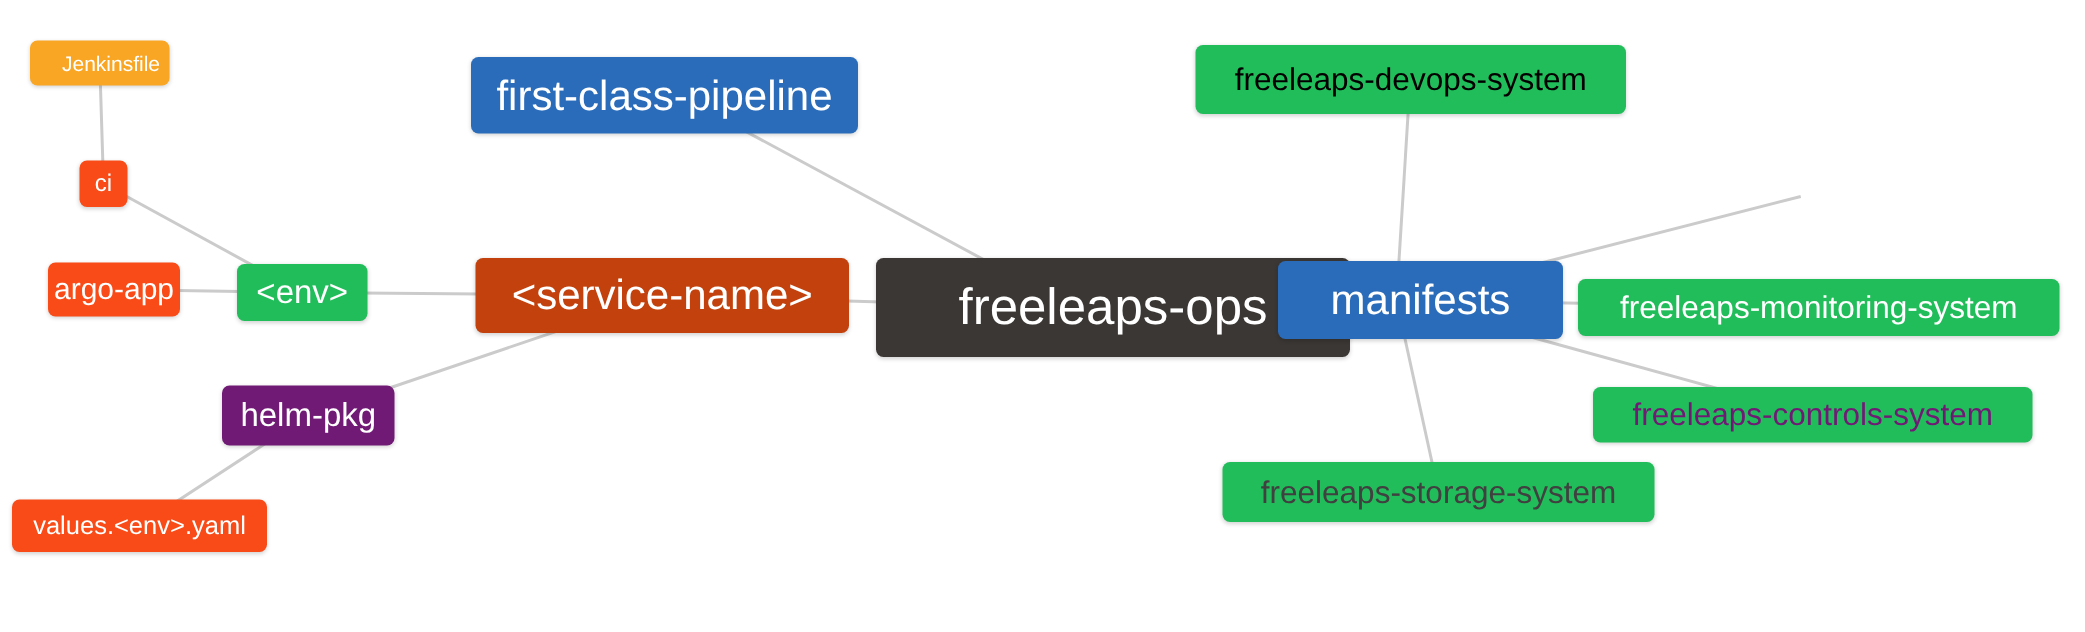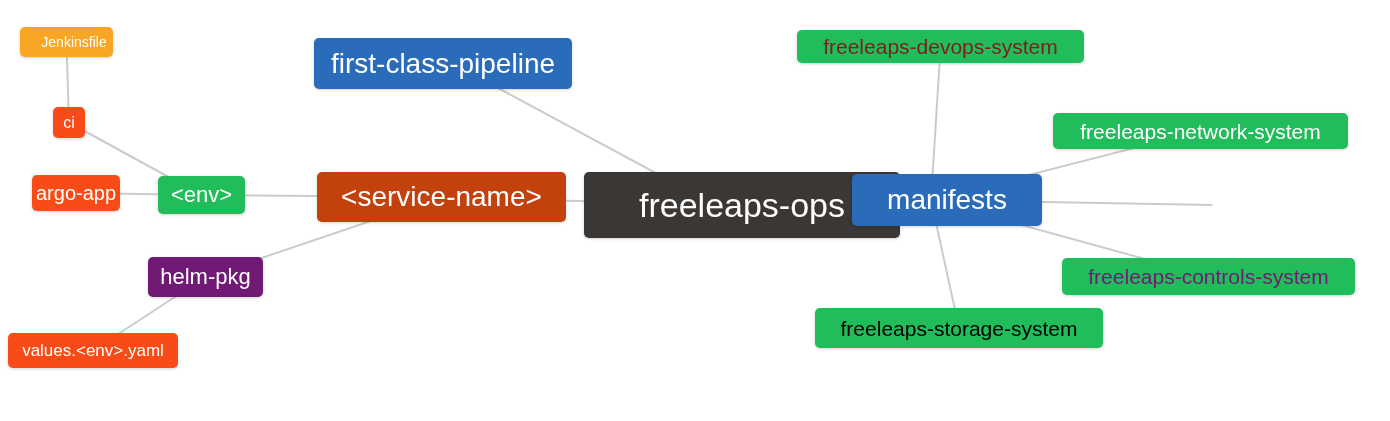--- a/index.html
+++ b/index.html
@@ -68,18 +68,18 @@
       <div class="mm-node" style="left: 584px; top: 172px; width: 316px; height: 66px; background: rgb(59, 55, 52); color: rgb(255, 255, 255); font-size: 34px;">freeleaps-ops</div>
       <div class="mm-node" style="left: 314px; top: 38px; width: 258px; height: 51px; background: rgb(42, 108, 186); color: rgb(255, 255, 255); font-size: 28px;">first-class-pipeline</div>
       <div class="mm-node" style="left: 317px; top: 172px; width: 249px; height: 50px; background: #c2410c; color: rgb(255, 255, 255); font-size: 28px;">&lt;service-name&gt;</div>
       <div class="mm-node" style="left: 852px; top: 174px; width: 190px; height: 52px; background: rgb(42, 108, 186); color: rgb(255, 255, 255); font-size: 28px;">manifests</div>
       <div class="mm-node" style="left: 158px; top: 176px; width: 87px; height: 38px; background: rgb(34, 189, 91); color: rgb(255, 255, 255); font-size: 22px;">&lt;env&gt;</div>
       <div class="mm-node" style="left: 148px; top: 257px; width: 115px; height: 40px; background: #701a75; color: rgb(255, 255, 255); font-size: 22px;">helm-pkg</div>
       <div class="mm-node" style="left: 53px; top: 107px; width: 32px; height: 31px; background: rgb(249, 75, 23); color: rgb(255, 255, 255); font-size: 16px;">ci</div>
       <div class="mm-node" style="left: 32px; top: 175px; width: 88px; height: 36px; background: rgb(249, 75, 23); color: rgb(255, 255, 255); font-size: 20px;">argo-app</div>
       <div class="mm-node" style="left: 20px; top: 27px; width: 93px; height: 30px; background: rgb(248, 166, 36); color: rgb(255, 255, 255); font-size: 14px; padding-left: 15px;">Jenkinsfile</div>
       <div class="mm-node" style="left: 8px; top: 333px; width: 170px; height: 35px; background: rgb(249, 75, 23); color: rgb(255, 255, 255); font-size: 17px;">values.&lt;env&gt;.yaml</div>
-      <div class="mm-node" style="left: 797px; top: 30px; width: 287px; height: 33px; background: rgb(34, 189, 91); color: #7f1d1d; font-size: 21px;">freeleaps-devops-system</div>
-      <div class="mm-node" style="left: 1053px; top: 113px; width: 295px; height: 36px; background: rgb(34, 189, 91); color: rgb(255, 255, 255); font-size: 21px;">freeleaps-network-system</div>
+      <div class="mm-node" style="left: 797px; top: 30px; width: 287px; height: 46px; background: rgb(34, 189, 91); color: #000000; font-size: 21px;">freeleaps-devops-system</div>
+      <div class="mm-node" style="left: 1052px; top: 186px; width: 321px; height: 38px; background: rgb(34, 189, 91); color: rgb(255, 255, 255); font-size: 21px;">freeleaps-monitoring-system</div>
       <div class="mm-node" style="left: 1062px; top: 258px; width: 293px; height: 37px; background: rgb(34, 189, 91); color: #701a75; font-size: 21px;">freeleaps-controls-system</div>
-      <div class="mm-node" style="left: 815px; top: 308px; width: 288px; height: 40px; background: rgb(34, 189, 91); color: #000000; font-size: 21px;">freeleaps-storage-system</div>
+      <div class="mm-node" style="left: 815px; top: 308px; width: 288px; height: 40px; background: rgb(34, 189, 91); color: #404040; font-size: 21px;">freeleaps-storage-system</div>
     </div>
 </div>
 
 </body></html>

